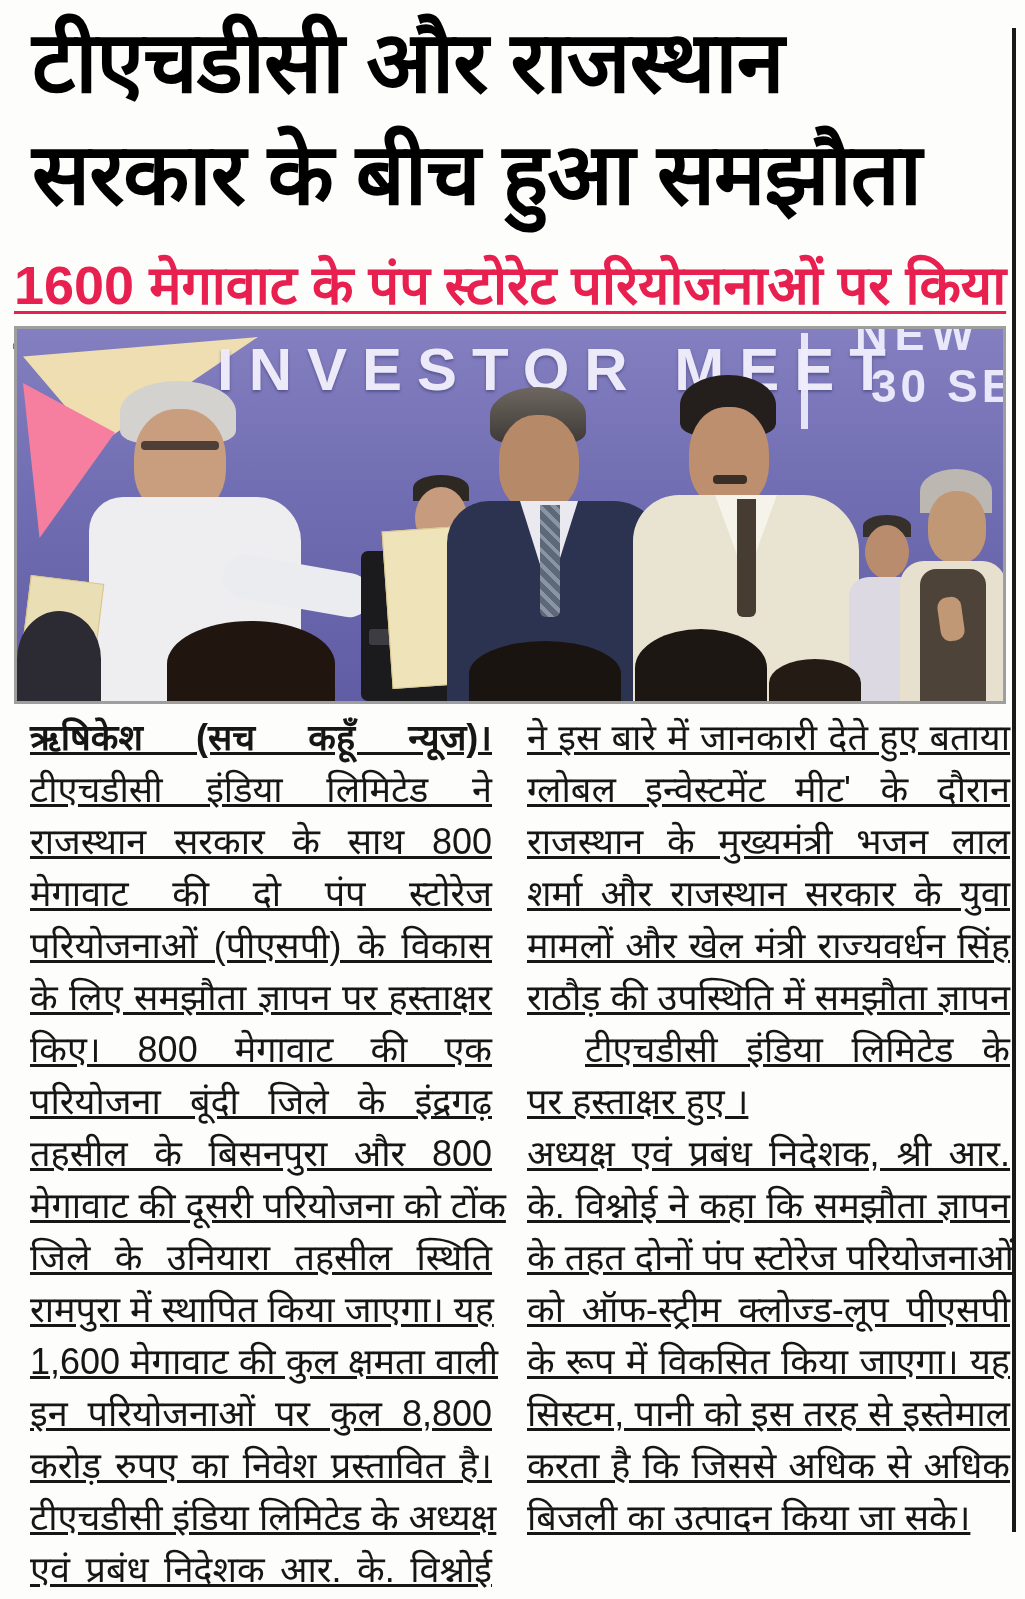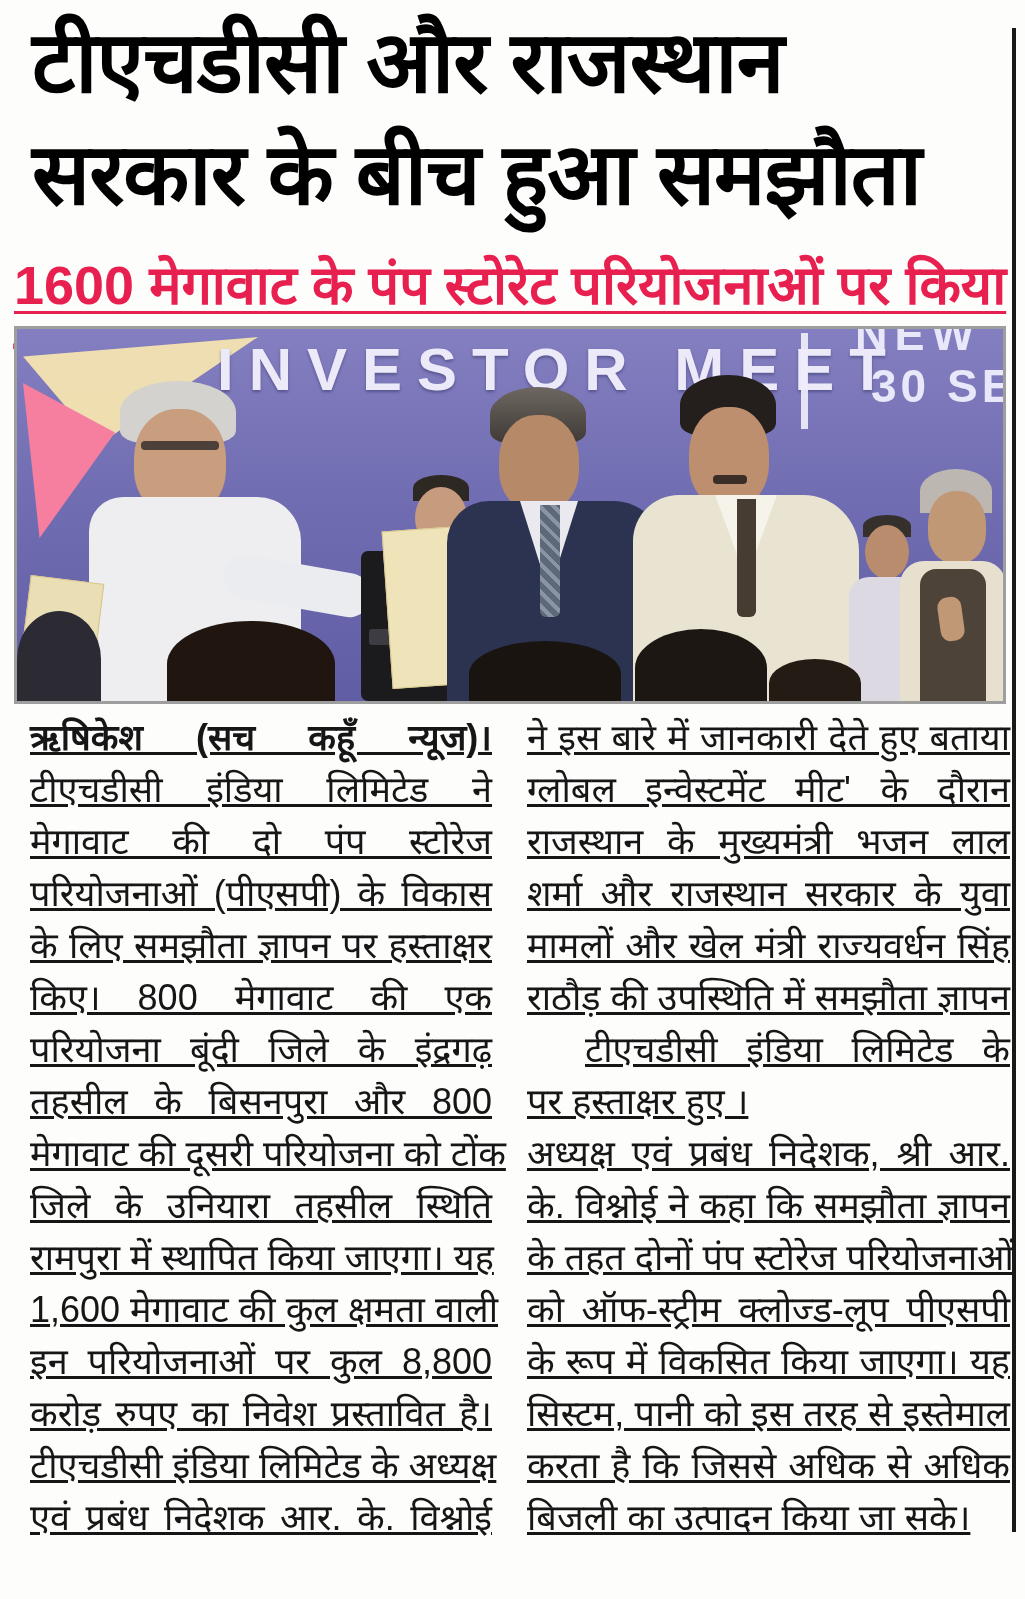--- a/index.html
+++ b/index.html
@@ -150,20 +150,21 @@
   <div class="aud1 aud"></div>
   <div class="aud2 aud"></div>
   <div class="aud3 aud"></div>
   <div class="aud4 aud"></div>
   <div class="aud5 aud"></div>
 </div>
 
 <div class="column col-left">
     <div class="line bold">ऋषिकेश (सच कहूँ न्यूज)।</div>
     <div class="line">टीएचडीसी इंडिया लिमिटेड ने</div>
+    <div class="line">राजस्थान सरकार के साथ 800</div>
     <div class="line">मेगावाट की दो पंप स्टोरेज</div>
     <div class="line">परियोजनाओं (पीएसपी) के विकास</div>
     <div class="line">के लिए समझौता ज्ञापन पर हस्ताक्षर</div>
     <div class="line">किए। 800 मेगावाट की एक</div>
     <div class="line">परियोजना बूंदी जिले के इंद्रगढ़</div>
     <div class="line">तहसील के बिसनपुरा और 800</div>
     <div class="line">मेगावाट की दूसरी परियोजना को टोंक</div>
     <div class="line">जिले के उनियारा तहसील स्थिति</div>
     <div class="line">रामपुरा में स्थापित किया जाएगा। यह</div>
     <div class="line">1,600 मेगावाट की कुल क्षमता वाली</div>

